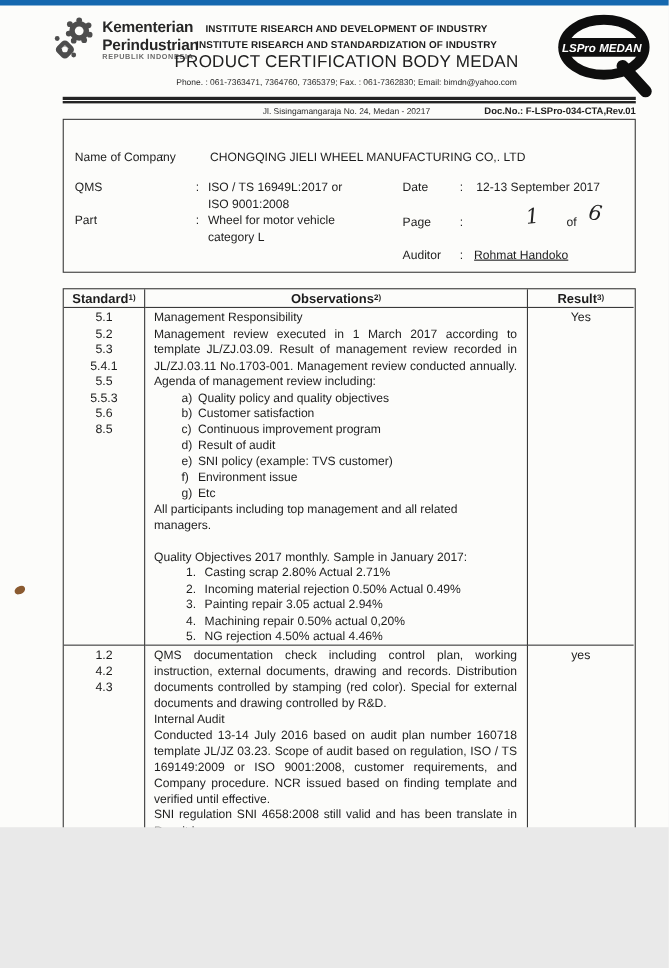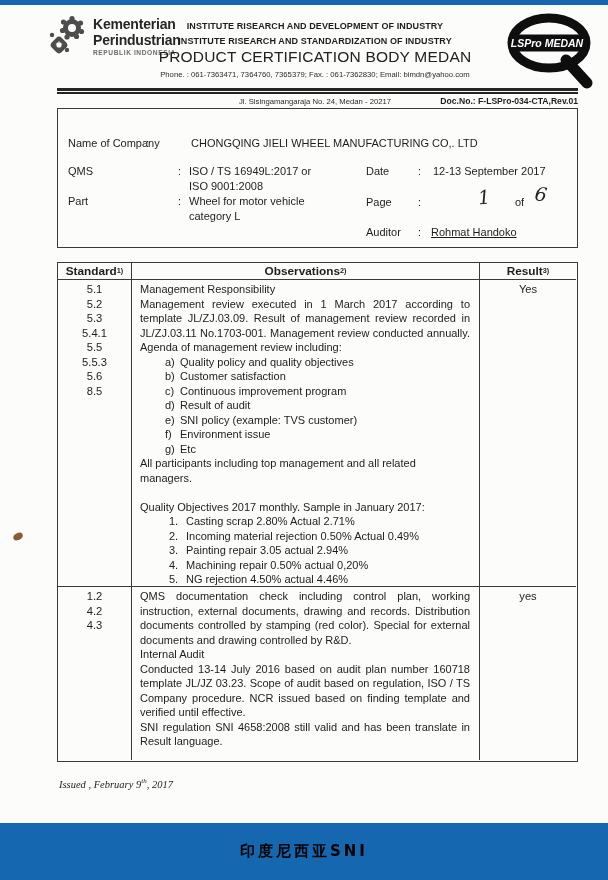--- a/index.html
+++ b/index.html
@@ -1,18 +1,18 @@
 <!DOCTYPE html>
 <html><head>
 <meta charset="utf-8">
 <style>
   * { box-sizing: border-box; margin: 0; padding: 0; }
   body { margin: 0; background: #e9e9e9; }
   .page {
-    position: relative; width: 608px; height: 880px;
+    position: relative; width: 608px; height: 752px;
     background: #fcfcfa; overflow: hidden;
     font-family: "Liberation Sans", sans-serif; color: #1d1d1d;
   }
   .top-strip { position: absolute; left: 0; top: 0; width: 608px; height: 5px; background: #1568af; }
 
   
   .ministry-logo { position: absolute; left: 46px; top: 15px; width: 44px; height: 44px; }
   .ministry-text { position: absolute; left: 93px; top: 17px; line-height: 1; }
   .ministry-text .l1, .ministry-text .l2 { font-weight: bold; font-size: 14px; letter-spacing: -0.2px; color:#262626; }
   .ministry-text .l2 { margin-top: 2px; }
@@ -253,20 +253,21 @@
       <div class="line">4.3</div>
     </div>
     <div class="cell obs-cell last-row">
       <div class="line just">QMS documentation check including control plan, working</div>
       <div class="line just">instruction, external documents, drawing and records. Distribution</div>
       <div class="line just">documents controlled by stamping (red color). Special for external</div>
       <div class="line">documents and drawing controlled by R&amp;D.</div>
       <div class="line">Internal Audit</div>
       <div class="line just">Conducted 13-14 July 2016 based on audit plan number 160718</div>
       <div class="line just">template JL/JZ 03.23. Scope of audit based on regulation, ISO / TS</div>
+      <div class="line just">169149:2009 or ISO 9001:2008, customer requirements, and</div>
       <div class="line just">Company procedure. NCR issued based on finding template and</div>
       <div class="line">verified until effective.</div>
       <div class="line just">SNI regulation SNI 4658:2008 still valid and has been translate in</div>
       <div class="line">Result language.</div>
     </div>
     <div class="cell res-cell last-col last-row">
       <div class="line">yes</div>
     </div>
   </section>
 

